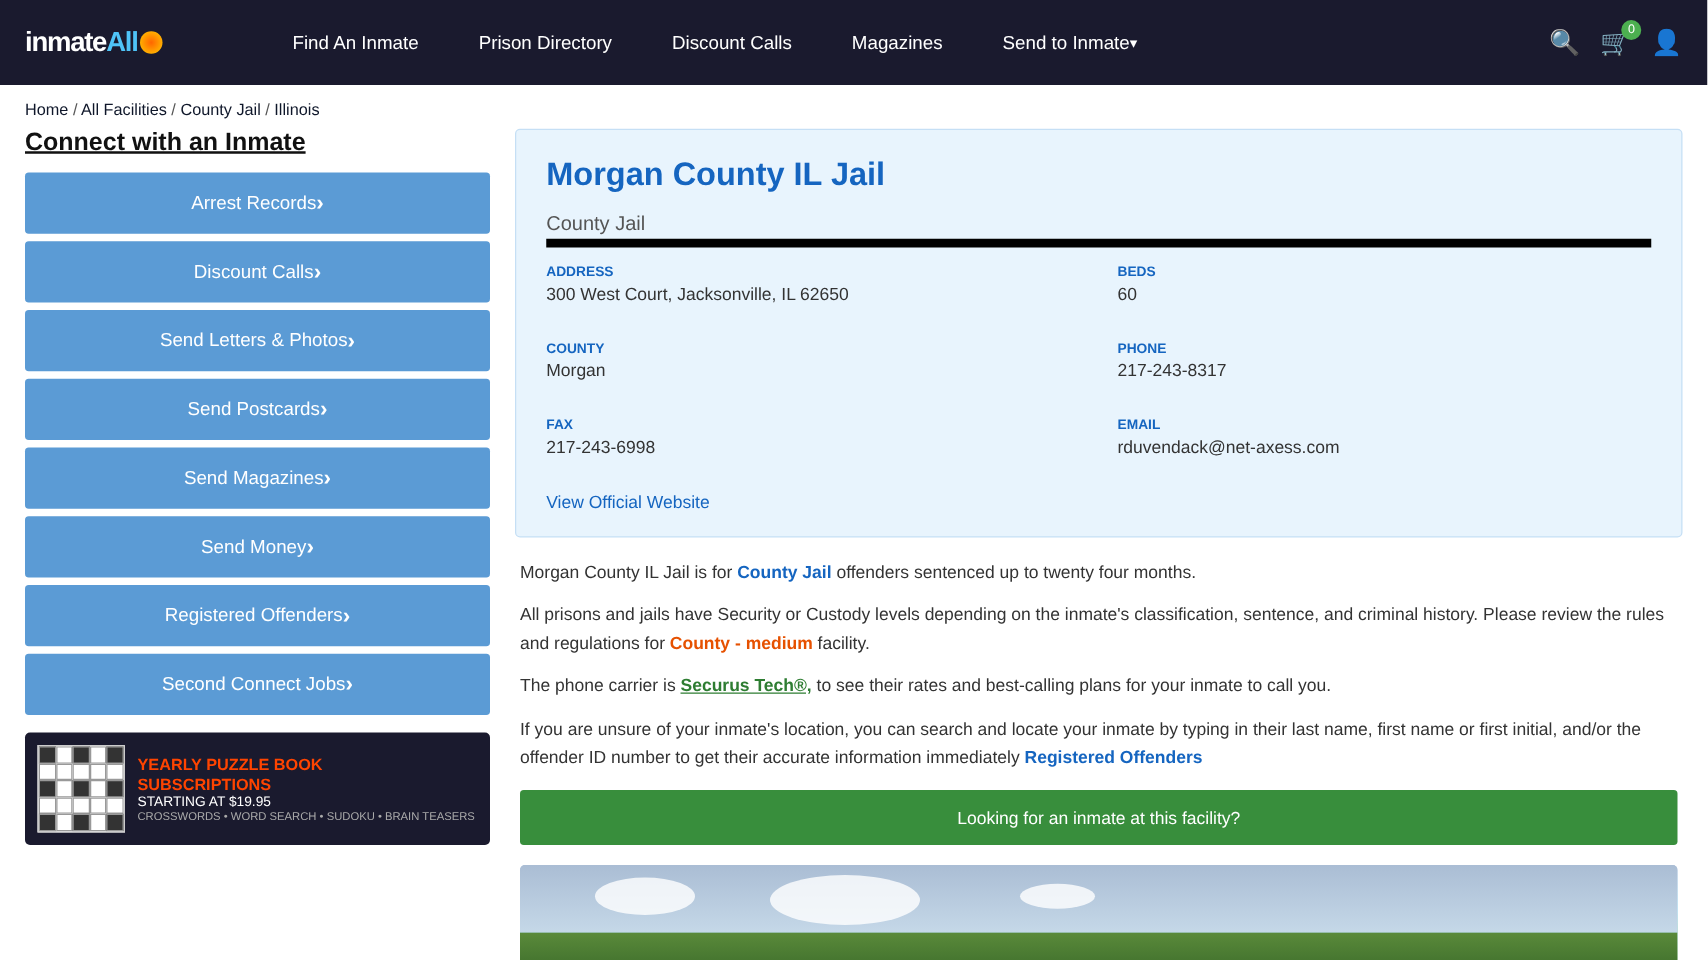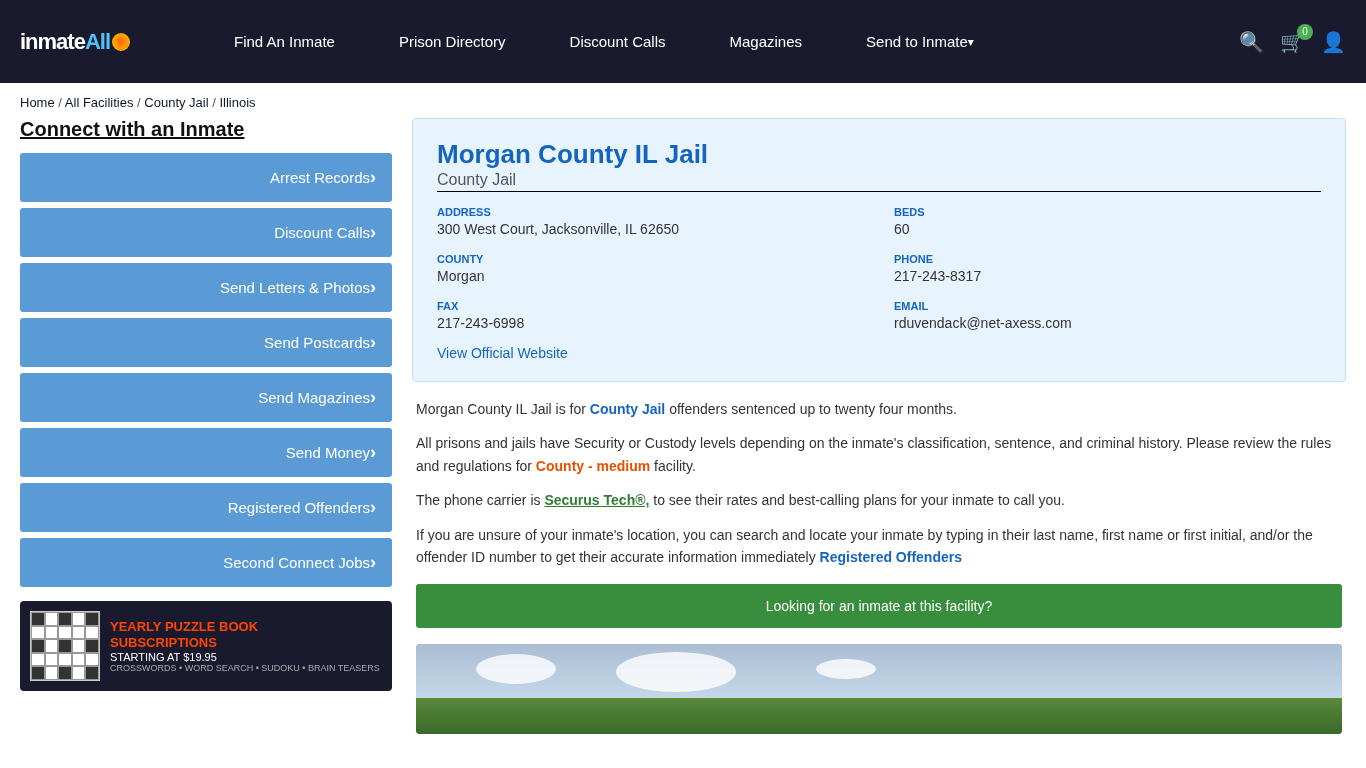--- a/index.html
+++ b/index.html
@@ -4,21 +4,21 @@
   <style>
     * { margin: 0; padding: 0; box-sizing: border-box; }
     body { font-family: Arial, sans-serif; font-size: 14px; color: #333; background: #fff; }
 
     
     .header {
       background: #1a1a2e;
       display: flex;
       align-items: center;
       padding: 0 20px;
-      height: 83px;
+      height: 68px;
       gap: 0;
     }
     .logo-area {
       display: flex;
       align-items: center;
       margin-right: 30px;
       min-width: 160px;
     }
     .logo-text {
       color: #fff;
@@ -35,21 +35,21 @@
       height: 18px;
       background: radial-gradient(circle, #ff6600, #ffcc00);
       border-radius: 50%;
       margin-left: 2px;
       vertical-align: middle;
     }
     .nav-links {
       display: flex;
       align-items: center;
       flex: 1;
-      gap: 16px;
+      gap: 0;
     }
     .nav-link {
       color: #fff;
       text-decoration: none;
       font-size: 15px;
       padding: 0 24px;
       height: 68px;
       display: flex;
       align-items: center;
       white-space: nowrap;
@@ -115,21 +115,21 @@
     .sidebar-title {
       font-size: 20px;
       font-weight: bold;
       text-decoration: underline;
       margin-bottom: 12px;
       color: #111;
     }
     .sidebar-btn {
       display: flex;
       align-items: center;
-      justify-content: flex-end;
+      justify-content: center;
       background: #5b9bd5;
       color: #fff;
       padding: 14px 16px;
       margin-bottom: 6px;
       border-radius: 3px;
       cursor: pointer;
       font-size: 15px;
       text-decoration: none;
     }
     .sidebar-btn .arrow {
@@ -202,40 +202,40 @@
       background: #e8f4fd;
       border: 1px solid #c5dff5;
       border-radius: 4px;
       padding: 20px 24px;
       margin-bottom: 16px;
     }
     .facility-name {
       font-size: 26px;
       font-weight: bold;
       color: #1565c0;
-      margin-bottom: 1px;
+      margin-bottom: 16px;
     }
     .facility-type {
       font-size: 16px;
       color: #555;
       margin-bottom: 2px;
     }
     .facility-updated {
       font-size: 13px;
       color: #777;
       font-style: italic;
       margin-bottom: 16px;
     }
     .info-grid {
       display: grid;
       grid-template-columns: 1fr 1fr;
-      gap: 16px 30px;
-      border-top: 1px solid #000000;
+      gap: 30px 30px;
+      border-top: 7px solid #000000;
       padding-top: 14px;
-      margin-bottom: 14px;
+      margin-bottom: 28px;
     }
     .info-label {
       font-size: 11px;
       font-weight: bold;
       color: #1565c0;
       text-transform: uppercase;
       margin-bottom: 3px;
     }
     .info-value {
       font-size: 14px;

